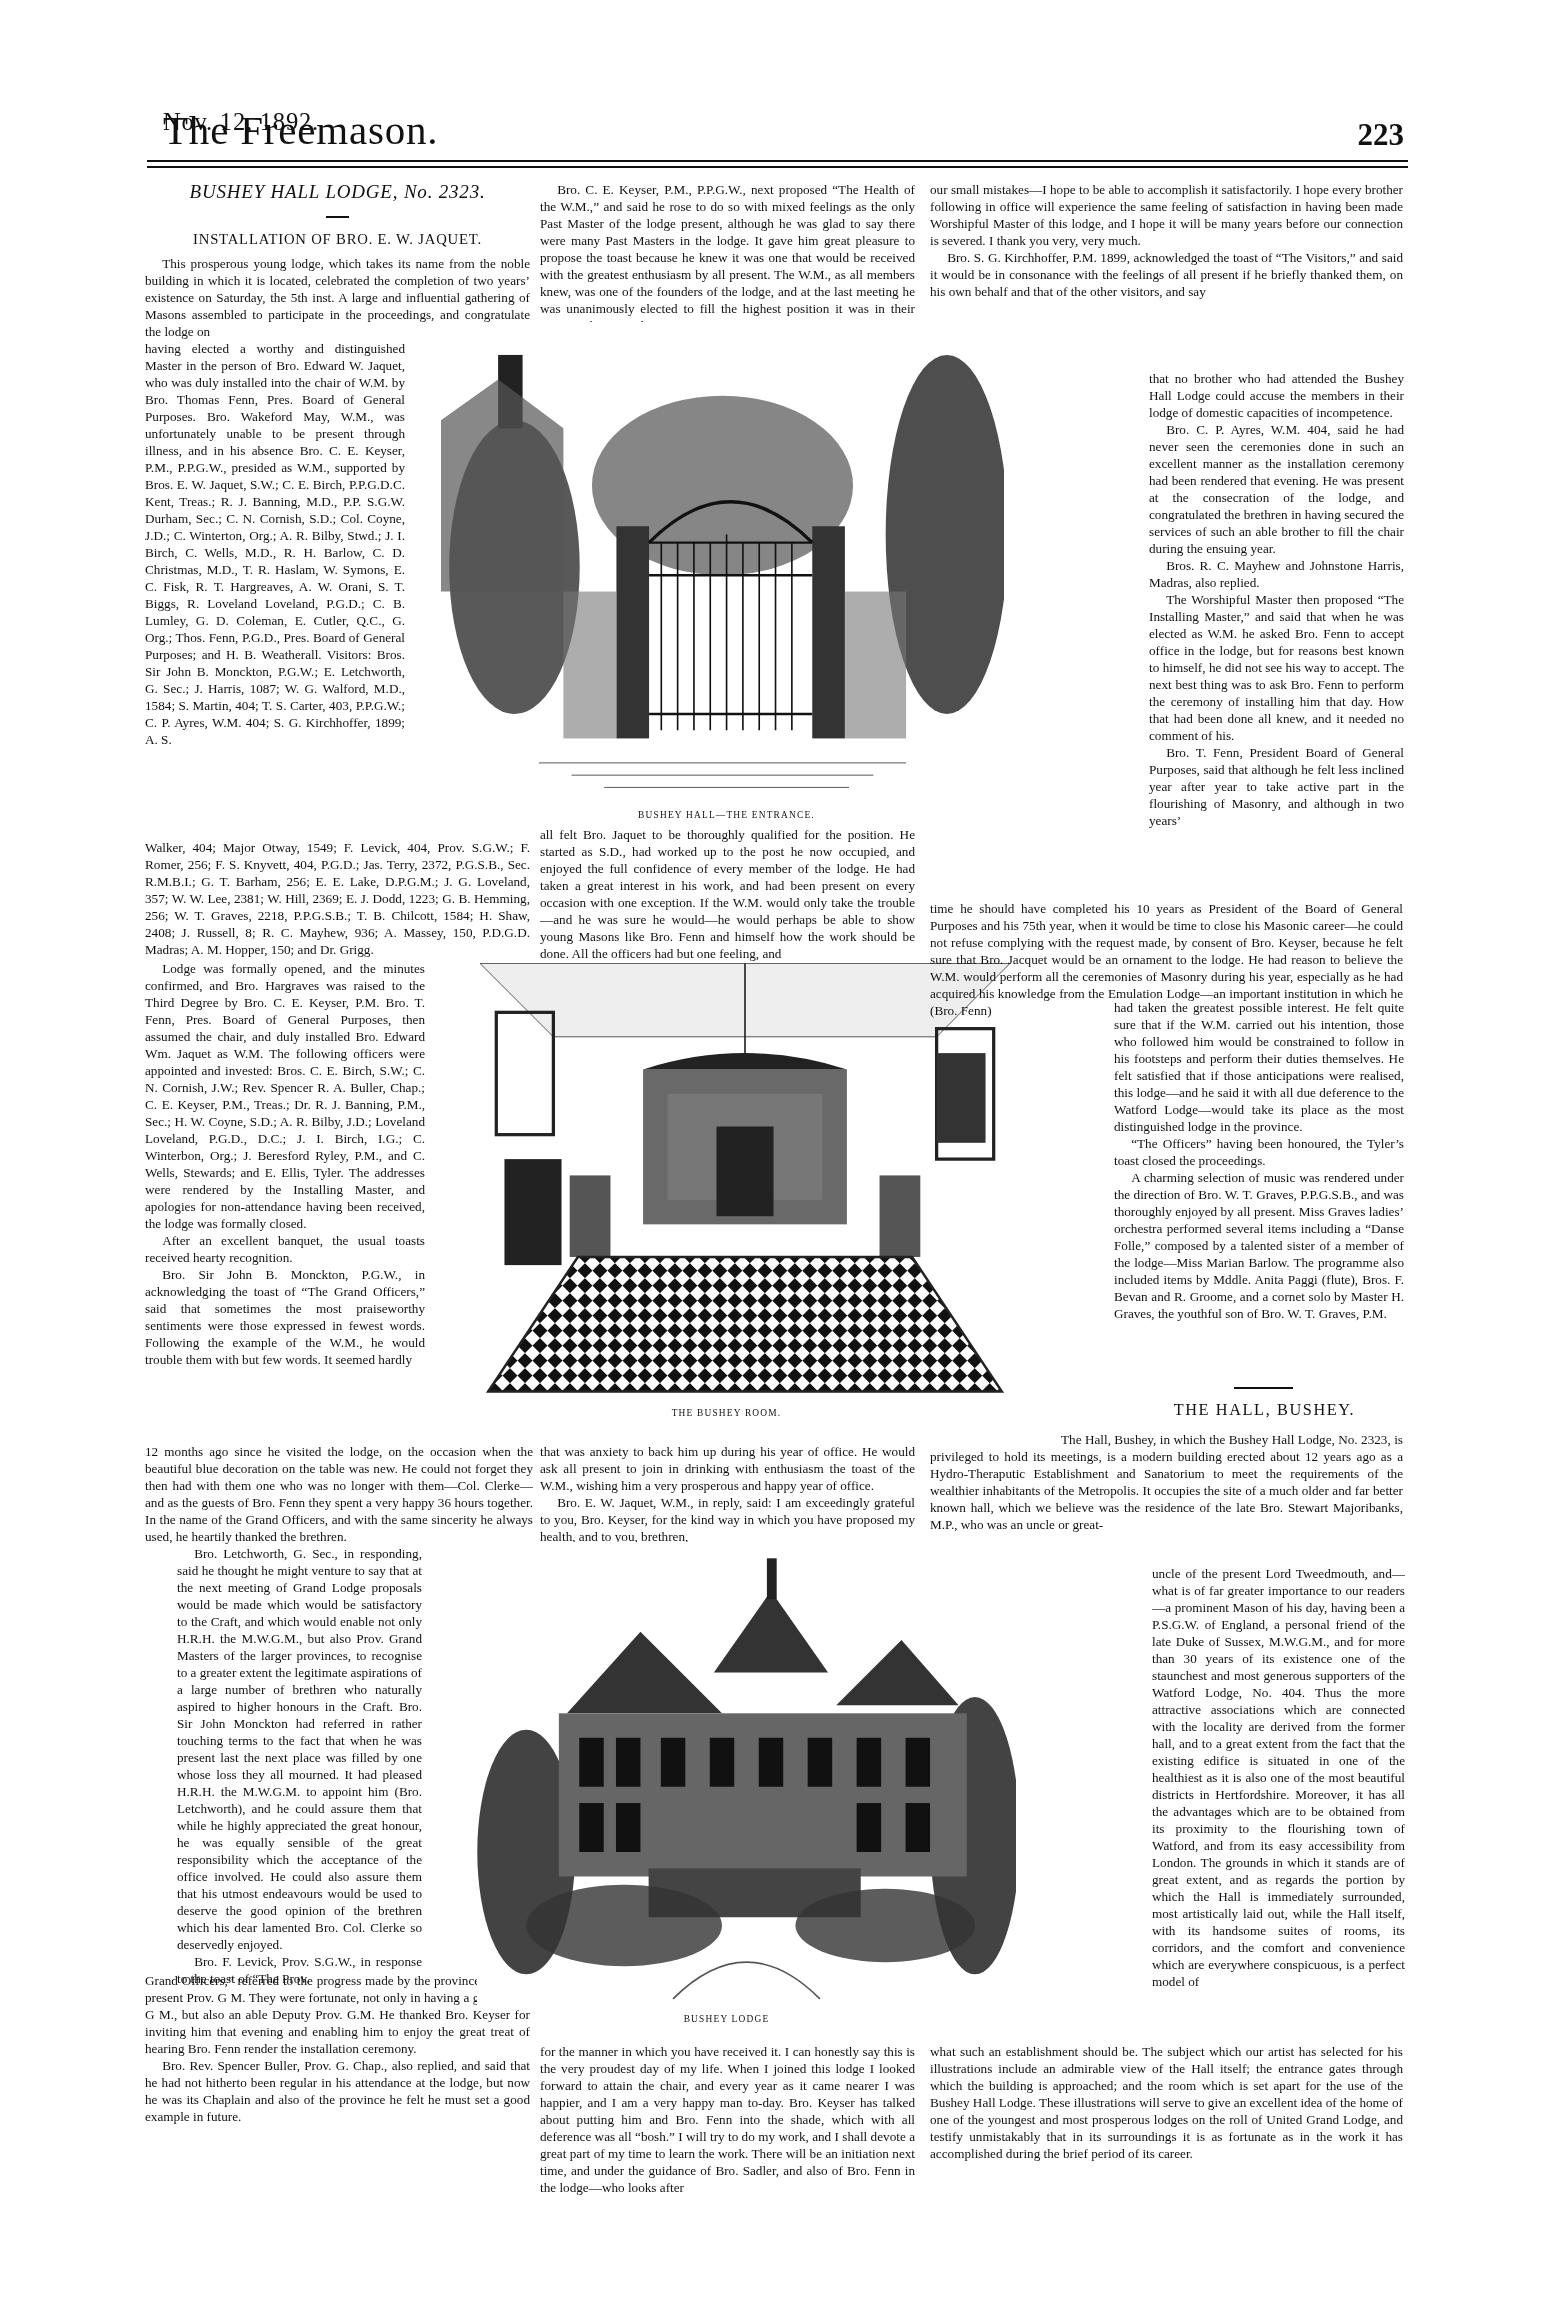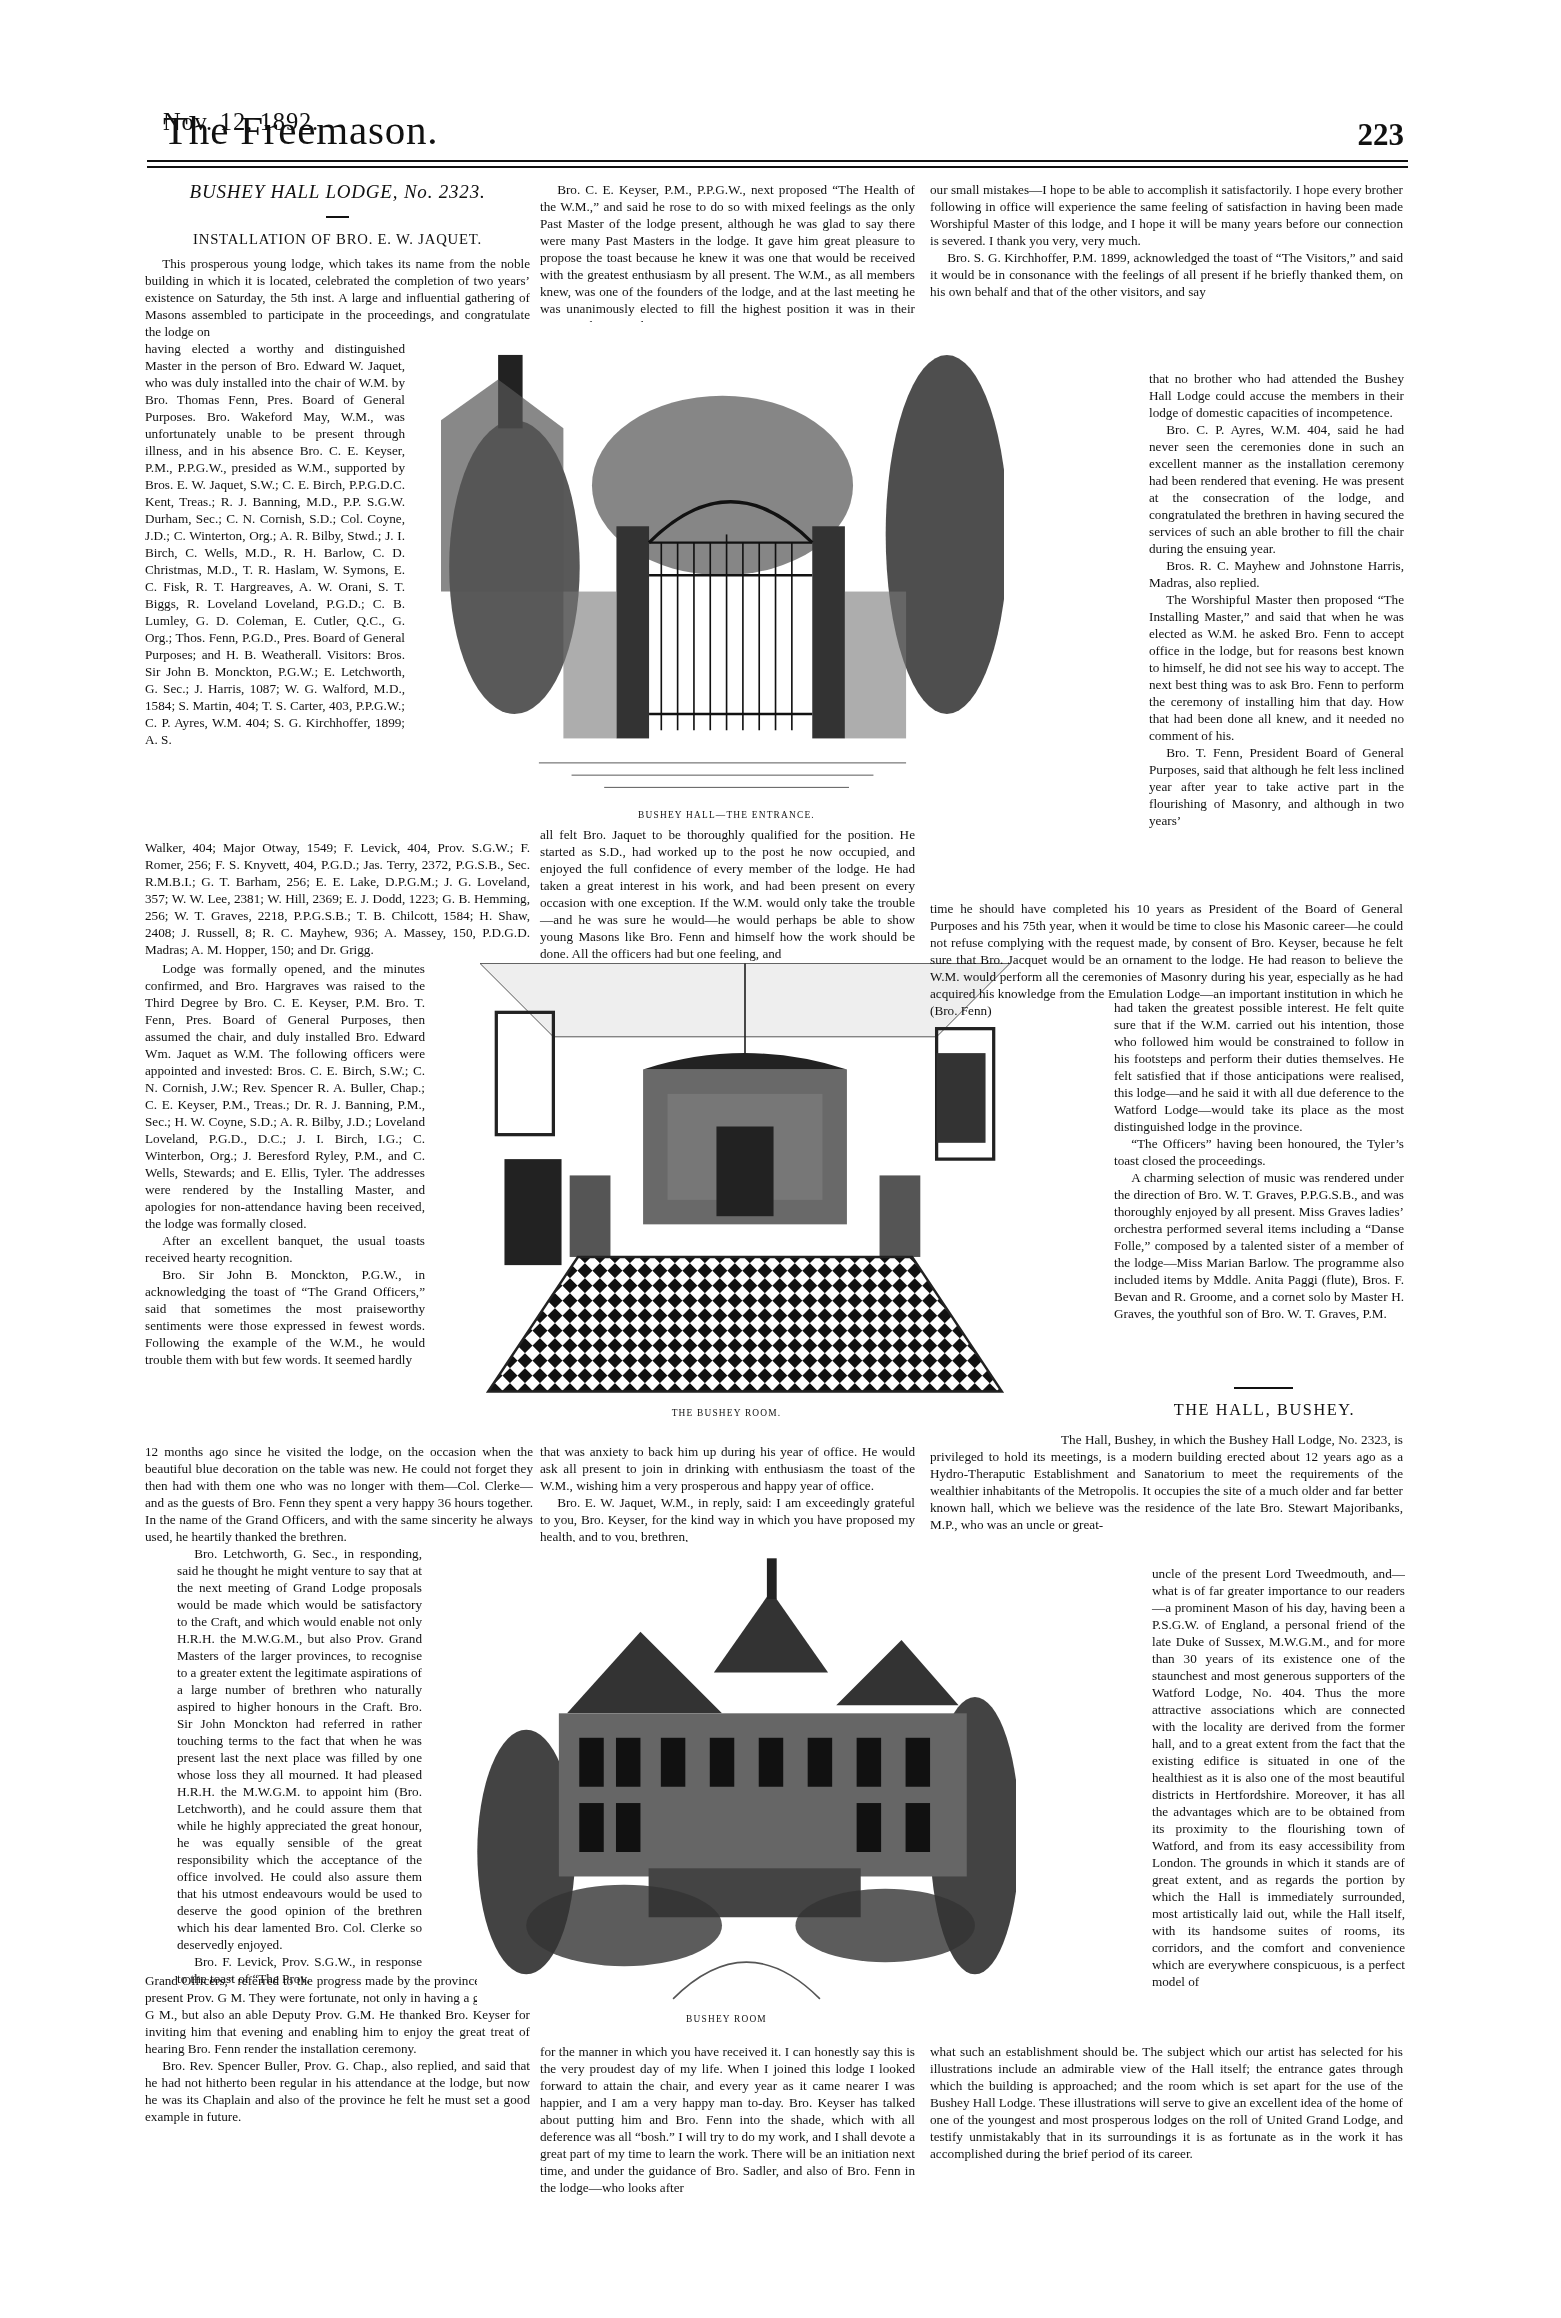--- a/index.html
+++ b/index.html
@@ -185,21 +185,21 @@
           <rect x="525" y="320" width="30" height="60"></rect>
       </g>
       <rect x="210" y="400" width="260" height="60" fill="#444"></rect>
       <g fill="#333" opacity=".8">
         <ellipse cx="180" cy="470" rx="120" ry="50"></ellipse>
         <ellipse cx="500" cy="470" rx="110" ry="45"></ellipse>
       </g>
       <path d="M240 560 Q330 470 420 560" fill="none" stroke="#555" stroke-width="2"></path>
     </svg>
   </div>
-  <div class="caption" style="left:539px; top:2014px; width:375px;">BUSHEY ROOM</div>
+  <div class="caption" style="left:539px; top:2014px; width:375px;">BUSHEY LODGE</div>
 
   <div class="txt col2" style="top:2043px; width:375px;">
     <p class="noind">for the manner in which you have received it. I can honestly say this is the very proudest day of my life. When I joined this lodge I looked forward to attain the chair, and every year as it came nearer I was happier, and I am a very happy man to-day. Bro. Keyser has talked about putting him and Bro. Fenn into the shade, which with all deference was all “bosh.” I will try to do my work, and I shall devote a great part of my time to learn the work. There will be an initiation next time, and under the guidance of Bro. Sadler, and also of Bro. Fenn in the lodge—who looks after</p>
   </div>
 
   <div class="txt col3" style="top:181px; width:473px;">
     <p class="noind">our small mistakes—I hope to be able to accomplish it satisfactorily. I hope every brother following in office will experience the same feeling of satisfaction in having been made Worshipful Master of this lodge, and I hope it will be many years before our connection is severed. I thank you very, very much.</p>
     <p>Bro. S. G. Kirchhoffer, P.M. 1899, acknowledged the toast of “The Visitors,” and said it would be in consonance with the feelings of all present if he briefly thanked them, on his own behalf and that of the other visitors, and say</p>
   </div>
   <div class="txt col3" style="left:1149px; top:370px; width:255px;">

